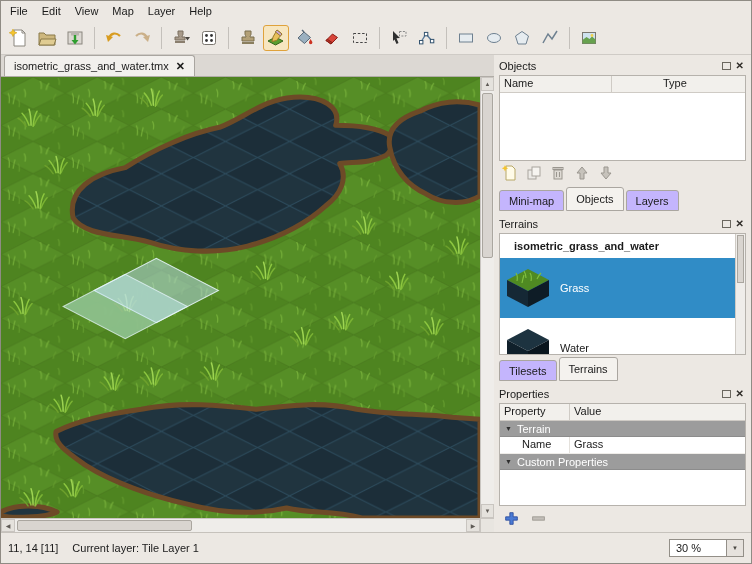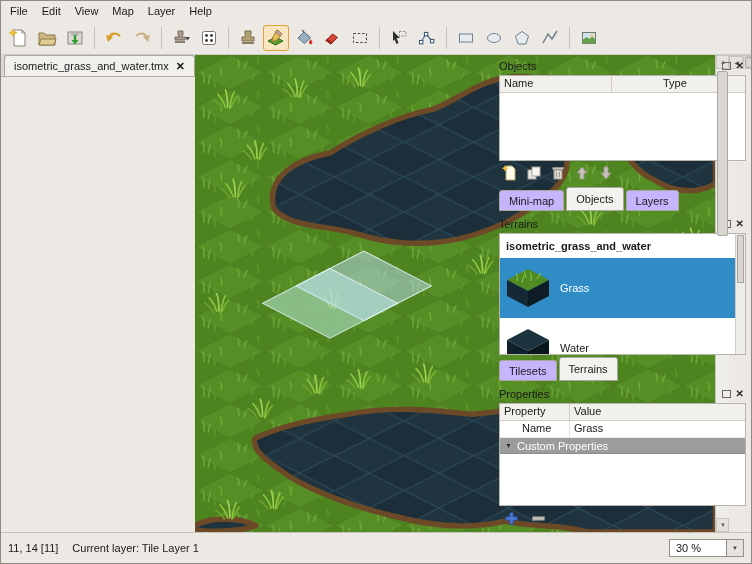--- a/index.html
+++ b/index.html
@@ -14,21 +14,21 @@
   .menubar{height:20px;display:flex;align-items:center;padding:0 2px;flex:0 0 auto;}
   .menu-item{padding:2px 7px;cursor:default;}
   
   .toolbar{height:34px;display:flex;align-items:center;padding:0 4px;border-bottom:1px solid #cfcbc6;flex:0 0 auto;}
   .tbtn{width:26px;height:26px;display:flex;align-items:center;justify-content:center;
         border:1px solid transparent;border-radius:3px;background:transparent;padding:0;margin:0 1px;}
   .tbtn.active{border-color:#dfa23c;background:#f7e6c0;}
   .tsep{width:1px;height:22px;background:#c4c0bb;margin:0 5px;}
   
   .main{flex:1;display:flex;min-height:0;}
-  .left{flex:1;display:flex;flex-direction:row;min-width:0;}
+  .left{flex:1;display:flex;flex-direction:column;min-width:0;}
   .tabbar{height:22px;background:#dcd8d3;display:flex;align-items:flex-end;padding-left:3px;border-bottom:1px solid #b1ada7;flex:0 0 auto;}
   .doc-tab{height:21px;display:flex;align-items:center;gap:7px;padding:0 9px;background:#f2f0ed;
            border:1px solid #a9a5a0;border-bottom:none;border-radius:3px 3px 0 0;}
   .tab-close{font-weight:bold;font-size:11px;line-height:1;}
   .canvas-row{flex:1;display:flex;min-height:0;}
   .map-svg{flex:1;height:100%;display:block;background:#4e8420;min-width:0;}
   
   .vscroll{width:14px;background:#efedea;border-left:1px solid #c9c5c0;display:flex;flex-direction:column;flex:0 0 auto;}
   .sb-btn{height:14px;width:100%;display:flex;align-items:center;justify-content:center;
           font-size:6px;color:#5f5b56;background:#e5e2dd;border:1px solid #c9c5c0;padding:0;}
@@ -58,21 +58,21 @@
   .obj-tools{height:24px;display:flex;align-items:center;gap:2px;padding:2px 0;flex:0 0 auto;}
   .mini-btn{width:22px;height:20px;display:flex;align-items:center;justify-content:center;border:1px solid transparent;background:transparent;padding:0;}
   .tabs-row{height:26px;display:flex;align-items:flex-end;flex:0 0 auto;}
   .dtab{height:21px;padding:0 9px;display:flex;align-items:center;background:#c4b5fd;border:1px solid #aaa6a0;
         border-radius:3px 3px 0 0;margin-right:2px;cursor:default;}
   .dtab.active{background:#f4f2ee;height:24px;}
   .mt4{margin-top:4px;}
   
   .terr-list{height:122px;flex:0 0 auto;flex-direction:row;overflow:hidden;}
   .terr-rows{flex:1;overflow:hidden;}
-  .tileset-row{height:24px;display:flex;align-items:center;padding:0 6px;font-weight:bold;}
+  .tileset-row{height:24px;display:flex;align-items:center;padding:0 14px;font-weight:bold;}
   .terrain-row{height:60px;display:flex;align-items:center;gap:9px;padding:0 5px;}
   .terrain-row.selected{background:#308cc6;color:#fff;}
   .terr-scroll{width:10px;background:#efedea;border-left:1px solid #cfcbc5;position:relative;flex:0 0 auto;}
   .terr-thumbbar{position:absolute;top:1px;left:1px;right:1px;height:48px;background:#d9d5d0;border:1px solid #aaa69f;}
   
   .props-table{flex:1;min-height:0;}
   .group-row{height:16px;display:flex;align-items:center;gap:5px;background:#9c9c9c;color:#fff;padding:0 5px;border-bottom:1px solid #8c8c8c;flex:0 0 auto;}
   .tri{font-size:7px;color:#2e2e2e;line-height:1;}
   .prop-row{height:17px;display:flex;border-bottom:1px solid #efede9;flex:0 0 auto;}
   .pcell{padding:1px 4px;border-right:1px solid #e4e1dc;}
@@ -432,20 +432,24 @@
         <span class="pt-btns">
           <button class="float-btn"></button>
           <button class="close-btn">✕</button>
         </span>
       </div>
       <div class="gridbox props-table">
         <div class="th-row">
           <div class="th-cell prop-c1">Property</div>
           <div class="th-cell prop-c2">Value</div>
         </div>
+        <div class="group-row">
+          <span class="tri">▼</span>
+          <span>Terrain</span>
+        </div>
         <div class="prop-row">
           <div class="pcell pcell-name">Name</div>
           <div class="pcell pcell-val">Grass</div>
         </div>
         <div class="group-row">
           <span class="tri">▼</span>
           <span>Custom Properties</span>
         </div>
         <div class="props-filler"></div>
       </div>

